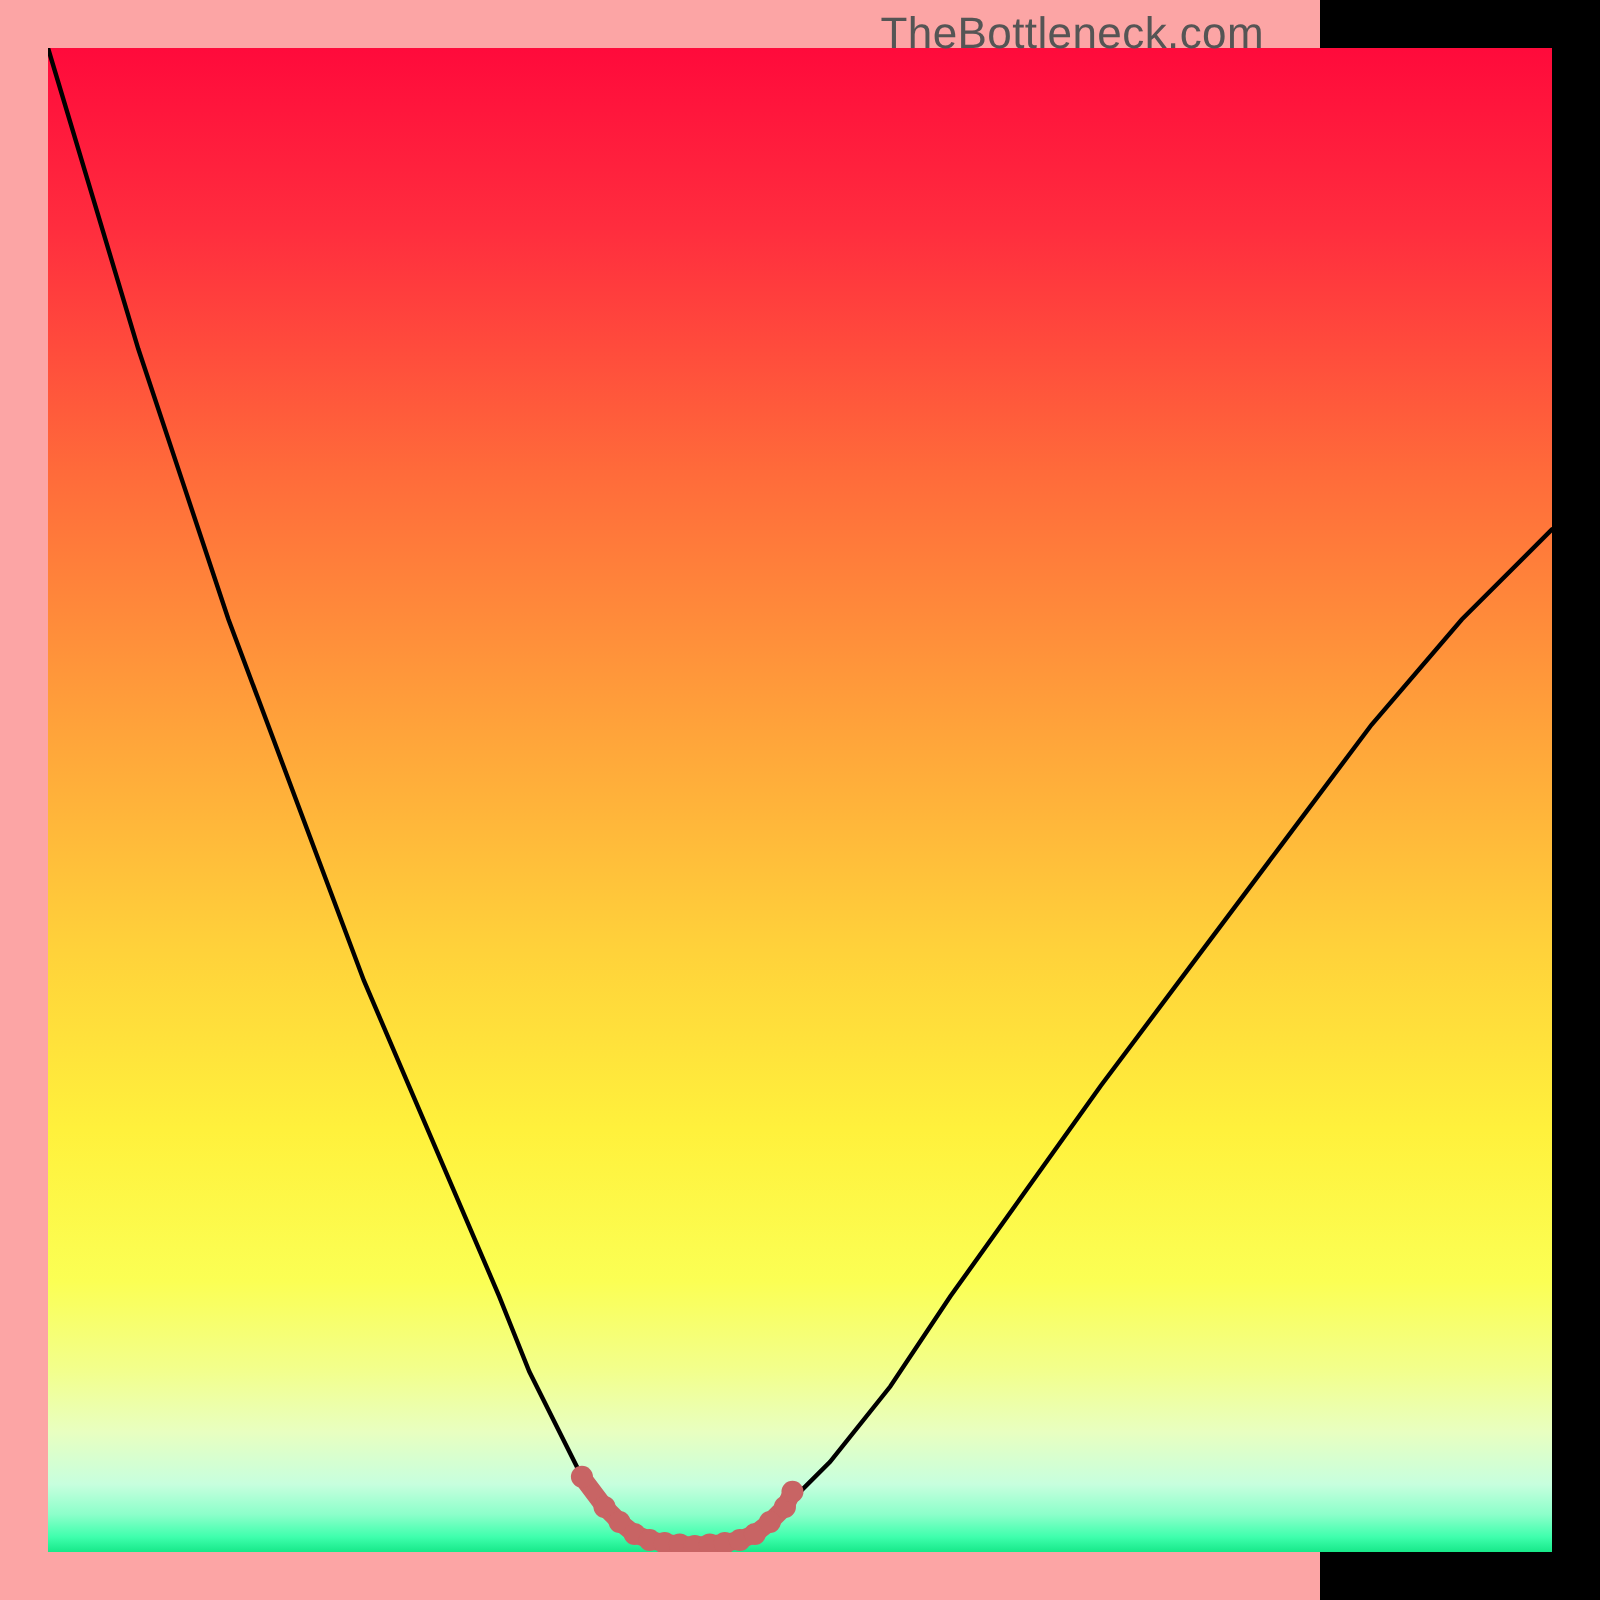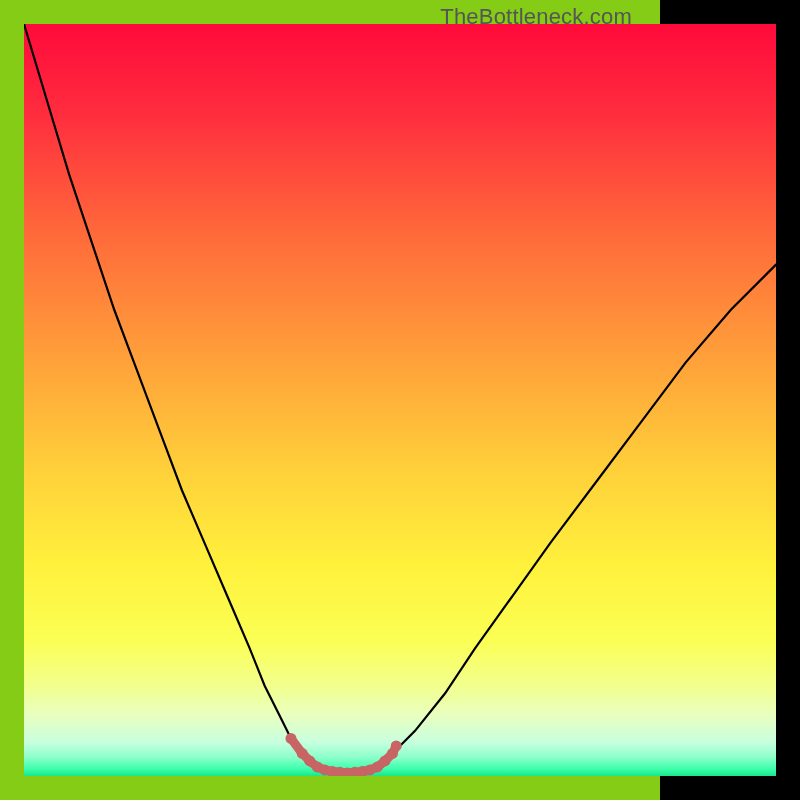--- a/index.html
+++ b/index.html
@@ -8,21 +8,21 @@
     width: 800px;
     height: 800px;
     overflow: hidden;
     background: #000;
     font-family: Arial, Helvetica, sans-serif;
   }
   .frame {
     position: relative;
     width: 660px;
     height: 800px;
-    background: #84cc16;
+    background: #fca5a5;
   }
   .plot-area {
     position: absolute;
     left: 24px;
     top: 24px;
     width: 752px;
     height: 752px;
     overflow: hidden;
   }
   .gradient-bg {

